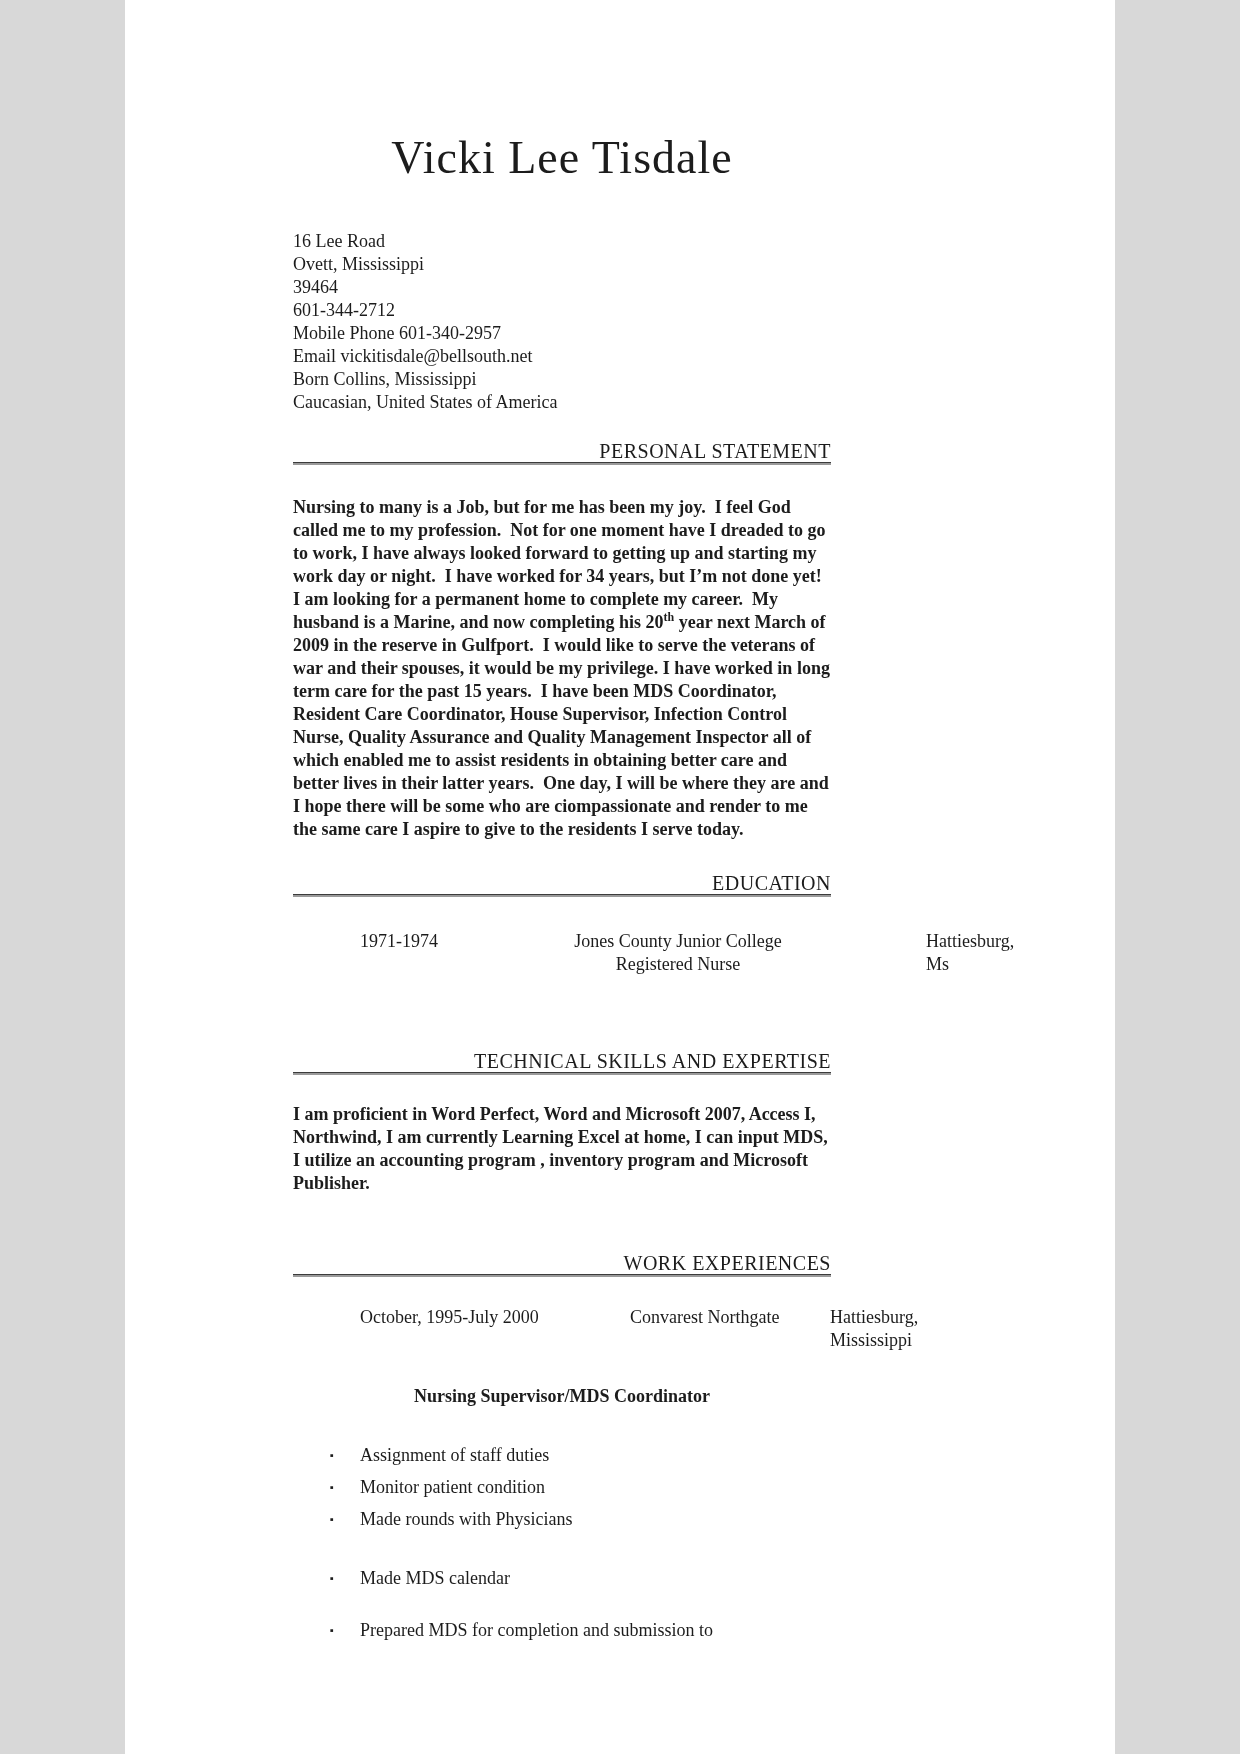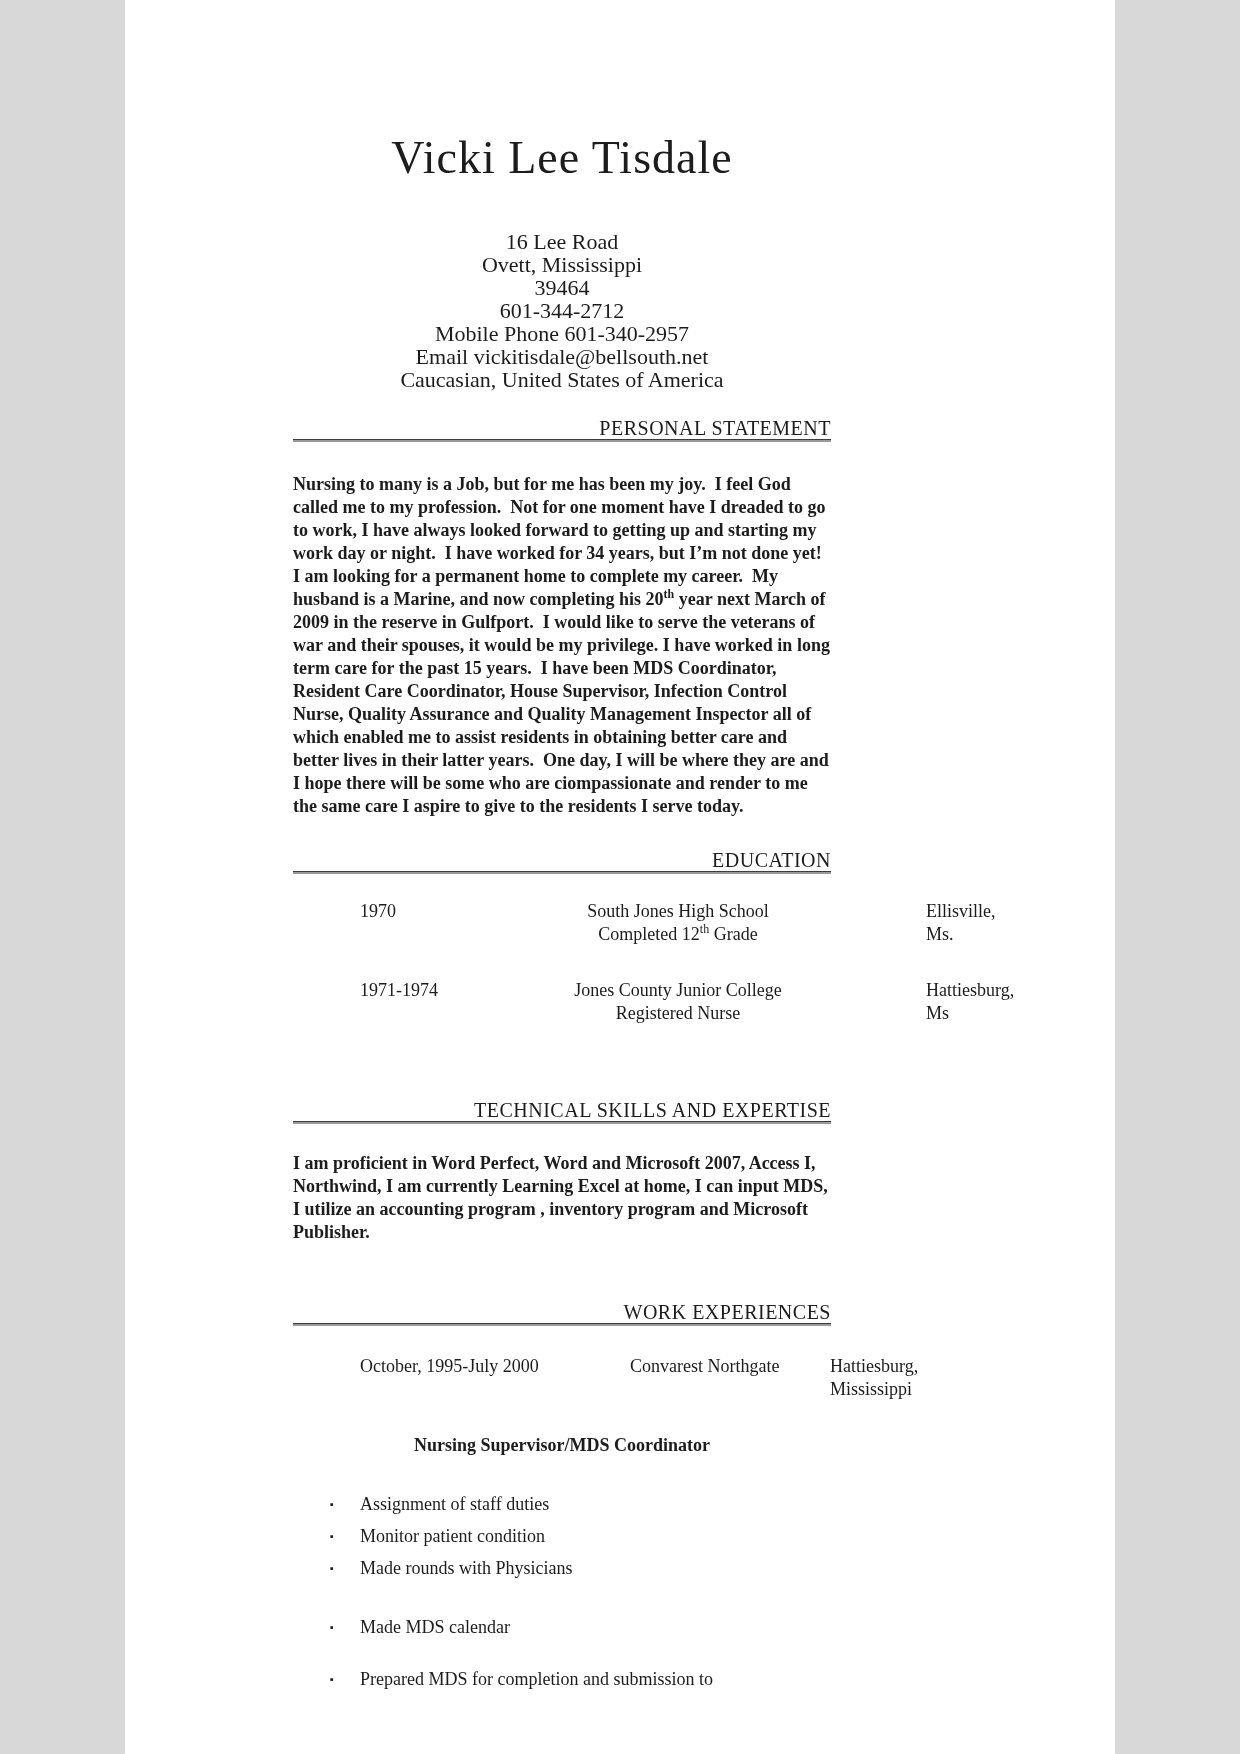--- a/index.html
+++ b/index.html
@@ -17,22 +17,22 @@
   }
   .title {
     font-size: 46px;
     font-weight: normal;
     line-height: 60px;
     text-align: center;
     letter-spacing: 1px;
   }
   .contact {
     margin-top: 42px;
-    text-align: center;
-    font-size: 22px;
+    text-align: left;
+    font-size: 18px;
     line-height: 23px;
   }
   .section-heading {
     font-size: 20px;
     line-height: 22px;
     letter-spacing: 0.5px;
     font-weight: normal;
     text-align: right;
   }
   .section-rule {
@@ -106,41 +106,34 @@
 
   <h1 class="title">Vicki Lee Tisdale</h1>
 
   <div class="contact">
     <div>16 Lee Road</div>
     <div>Ovett, Mississippi</div>
     <div>39464</div>
     <div>601-344-2712</div>
     <div>Mobile Phone 601-340-2957</div>
     <div>Email vickitisdale@bellsouth.net</div>
+    <div>Born Collins, Mississippi</div>
     <div>Caucasian, United States of America</div>
   </div>
 
   <div>
     <h2 class="section-heading ps-heading">PERSONAL STATEMENT</h2>
     <div class="section-rule"></div>
     <p class="body-par ps-par"><span>Nursing to many is a Job, but for me has been my joy.  I feel God called me to my profession.  Not for one moment have I dreaded to go to work, I have always looked forward to getting up and starting my work day or night.  I have worked for 34 years, but I’m not done yet!  I am looking for a permanent home to complete my career.  My husband is a Marine, and now completing his 20</span><sup>th</sup><span> year next March of 2009 in the reserve in Gulfport.  I would like to serve the veterans of war and their spouses, it would be my privilege. I have worked in long term care for the past 15 years.  I have been MDS Coordinator, Resident Care Coordinator, House Supervisor, Infection Control Nurse, Quality Assurance and Quality Management Inspector all of which enabled me to assist residents in obtaining better care and better lives in their latter years.  One day, I will be where they are and I hope there will be some who are ciompassionate and render to me the same care I aspire to give to the residents I serve today.</span></p>
   </div>
 
   <div>
     <h2 class="section-heading edu-heading">EDUCATION</h2>
     <div class="section-rule"></div>
 
-    <div class="edu-row edu-row-1">
-      <div class="edu-years">1970</div>
-      <div class="edu-school">
-        <div>South Jones High School</div>
-        <div><span>Completed 12</span><sup>th</sup><span> Grade</span></div>
-      </div>
-      <div class="edu-loc">Ellisville, Ms.</div>
-    </div>
 
     <div class="edu-row edu-row-2">
       <div class="edu-years">1971-1974</div>
       <div class="edu-school">
         <div>Jones County Junior College</div>
         <div>Registered Nurse</div>
       </div>
       <div class="edu-loc">Hattiesburg, Ms</div>
     </div>
   </div>

